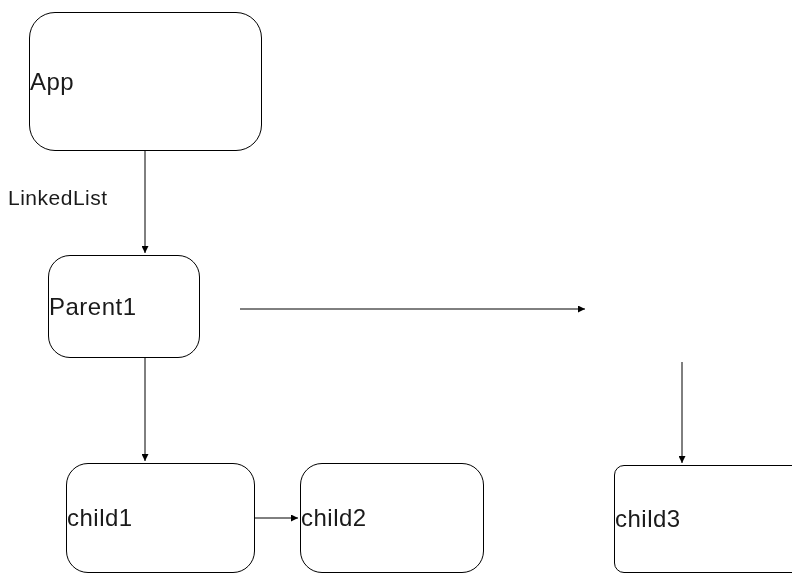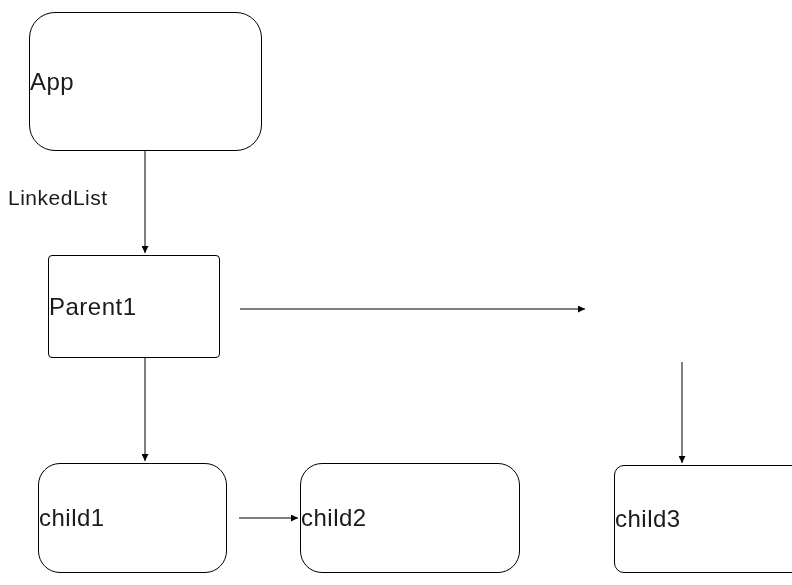--- a/index.html
+++ b/index.html
@@ -32,24 +32,24 @@
     align-items: center;
     justify-content: flex-start;
     color: #1a1a1a;
     font-size: 24px;
     letter-spacing: 0.5px;
   }
   .node .label {
     text-align: center;
   }
   #node-app     { left: 29px;  top: 12px;  width: 233px; height: 139px; border-radius: 26px; }
-  #node-parent1 { left: 48px;  top: 255px; width: 172px; height: 103px; border-radius: 4px; }
+  #node-parent1 { left: 48px;  top: 255px; width: 152px; height: 103px; border-radius: 22px; }
   #node-parent2 { left: 587px; top: 256px; width: 190px; height: 106px; border-radius: 22px; }
-  #node-child1  { left: 38px;  top: 463px; width: 189px; height: 110px; border-radius: 22px; }
-  #node-child2  { left: 300px; top: 463px; width: 220px; height: 110px; border-radius: 22px; }
+  #node-child1  { left: 66px;  top: 463px; width: 189px; height: 110px; border-radius: 22px; }
+  #node-child2  { left: 300px; top: 463px; width: 184px; height: 110px; border-radius: 22px; }
   #node-child3  { left: 614px; top: 465px; width: 190px; height: 108px; border-radius: 10px; }
   .edge-label {
     position: absolute;
     left: 8px;
     top: 186px;
     color: #1a1a1a;
     font-size: 21px;
     letter-spacing: 0.5px;
     white-space: nowrap;
   }

